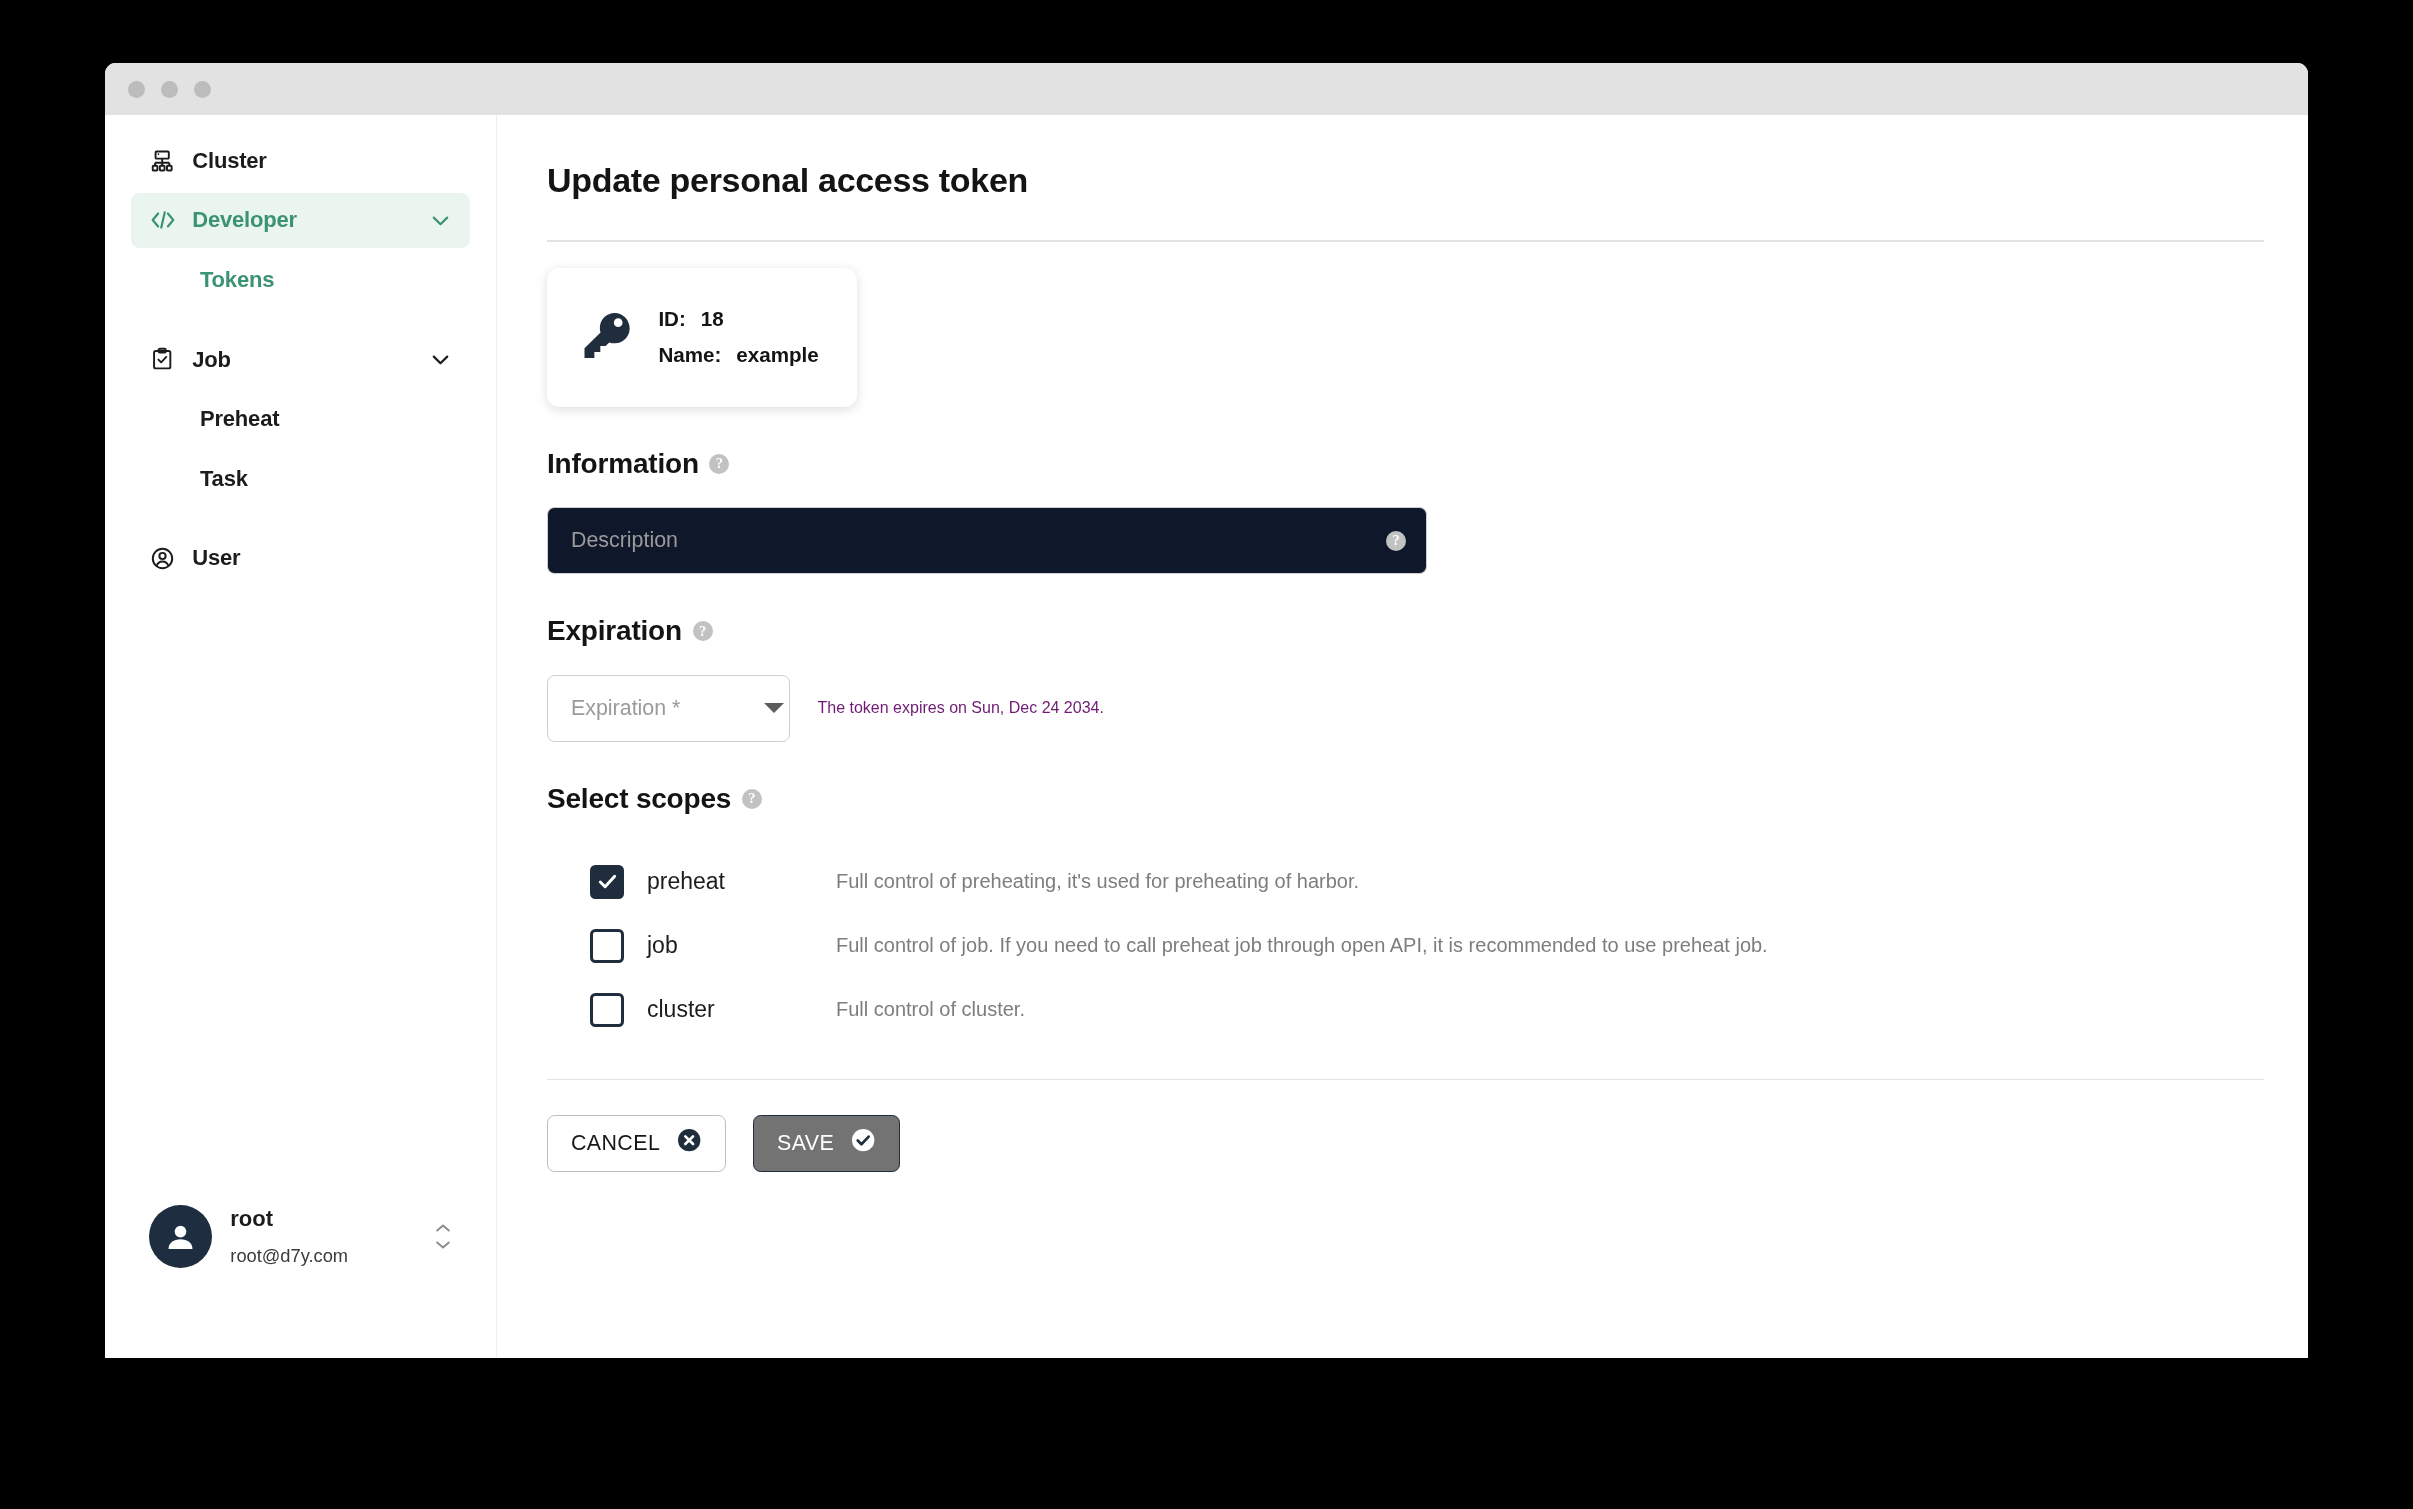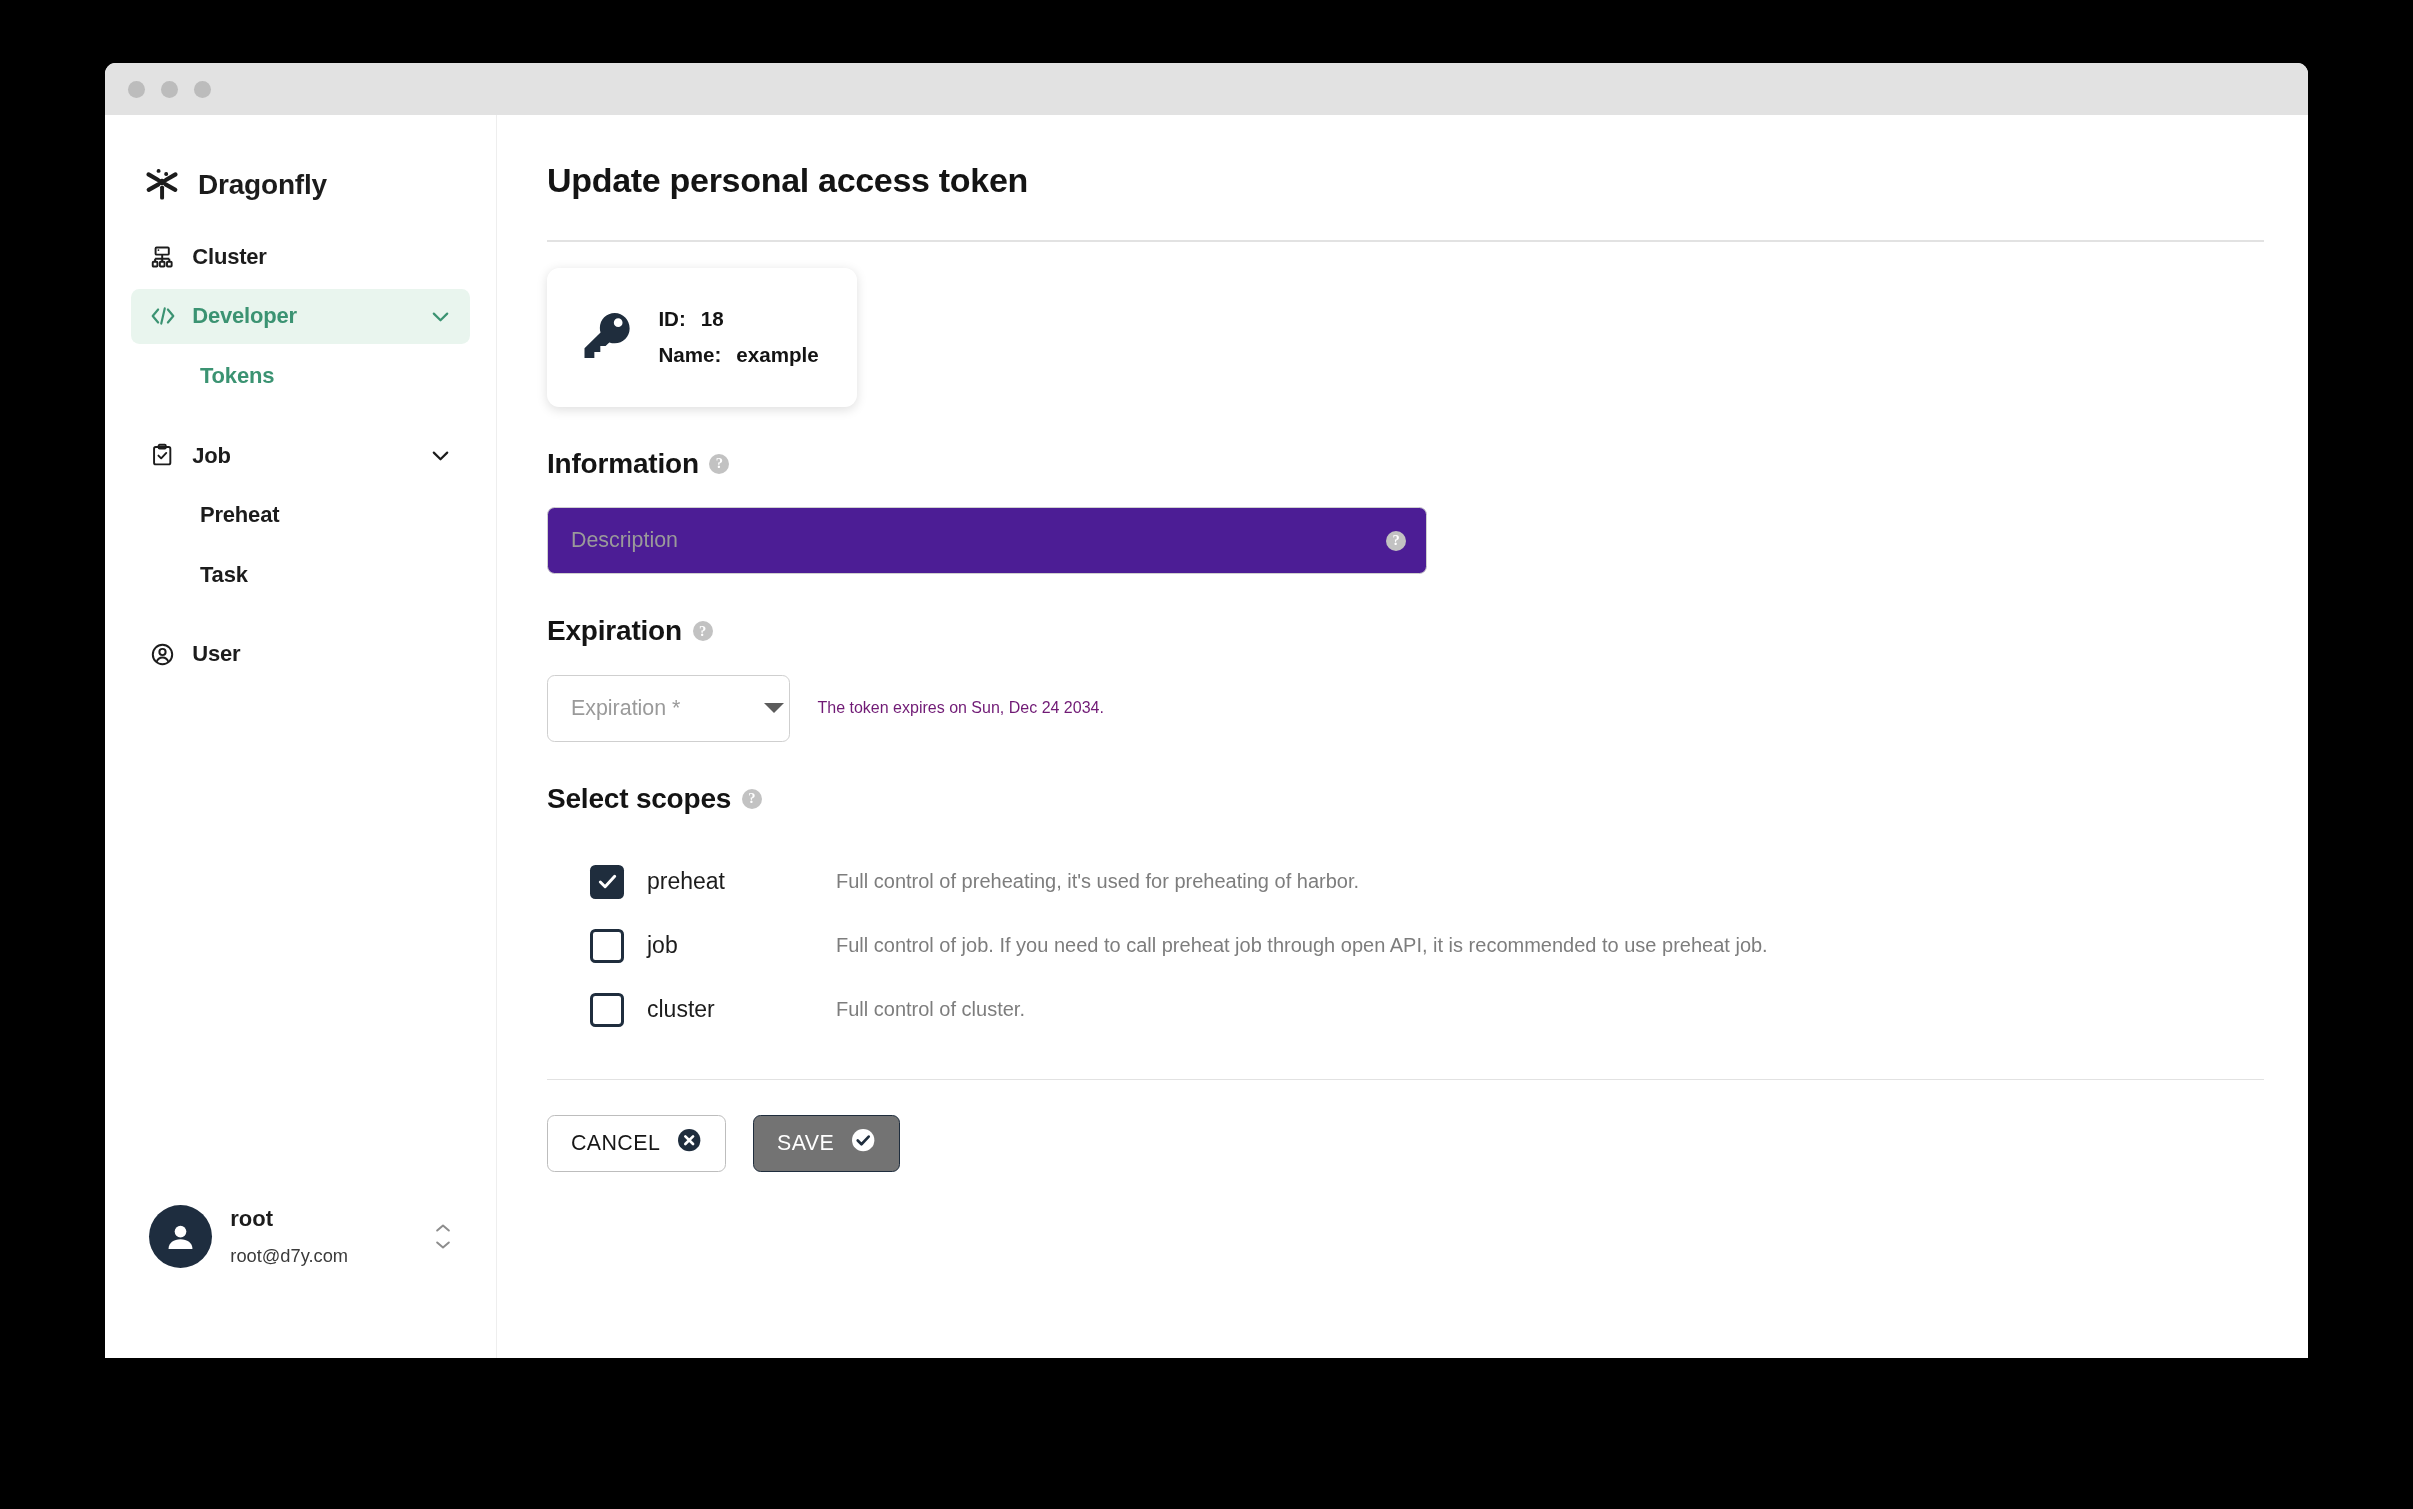--- a/index.html
+++ b/index.html
@@ -144,21 +144,21 @@
     font-family: "Liberation Serif", serif;
     cursor: pointer;
   }
 
   .desc-field {
     margin-top: 27.5px;
     width: 880px; height: 67px;
     border: 1.5px solid #cfcfcf; border-radius: 7.6px;
     display: flex; align-items: center;
     padding: 0 20px 0 23px;
-    background: #4c1d95;
+    background: #0f172a;
   }
   .desc-field .ph { font-size: 21.4px; color: #9a9a9a; }
   .desc-field .help { margin-left: auto; }
 
   .exp-row { margin-top: 27.5px; display: flex; align-items: center; gap: 27.5px; }
   .select {
     width: 243px; height: 67px;
     border: 1.5px solid #cfcfcf; border-radius: 7.6px;
     display: flex; align-items: center;
     padding: 0 5px 0 23px;
@@ -218,41 +218,20 @@
   <div class="titlebar">
     <span class="dot"></span>
     <span class="dot"></span>
     <span class="dot"></span>
   </div>
 
   <div class="body-row">
 
     <div class="sidebar">
 
-      <div class="brand">
-        <span class="brand-mark">
-          <svg viewBox="0 0 50 50" width="38" height="38">
-            <g fill="#1c1c1c">
-              <rect x="22.5" y="26" width="5.2" height="18" rx="2"></rect>
-              <g transform="rotate(-30 25 21)">
-                <rect x="2" y="18.5" width="20" height="5.6" rx="2.6"></rect>
-                <rect x="28" y="18.5" width="20" height="5.6" rx="2.6"></rect>
-              </g>
-              <g transform="rotate(30 25 21)">
-                <rect x="2" y="18.5" width="20" height="5.6" rx="2.6"></rect>
-                <rect x="28" y="18.5" width="20" height="5.6" rx="2.6"></rect>
-              </g>
-              <circle cx="25" cy="21" r="4.2"></circle>
-              <rect x="18" y="4" width="5" height="5" rx="2.2"></rect>
-              <rect x="28" y="8" width="5" height="5" rx="2.2"></rect>
-            </g>
-          </svg>
-        </span>
-        <span class="brand-name">Dragonfly</span>
-      </div>
 
       <div class="nav">
 
         <div class="nav-item">
           <span class="ico">
             <svg viewBox="0 0 24 24" width="24.4" height="24.4" fill="none" stroke="#1c1c1c" stroke-width="1.9">
               <rect x="5.5" y="2.5" width="13" height="7" rx="1"></rect>
               <circle cx="8.3" cy="5" r="0.9" fill="#1c1c1c" stroke="none"></circle>
               <path d="M12 9.5v4M5 13.5h14M5 13.5v3M12 13.5v3M19 13.5v3"></path>
               <rect x="2.7" y="16.5" width="4.6" height="4.6" rx="0.8"></rect>

